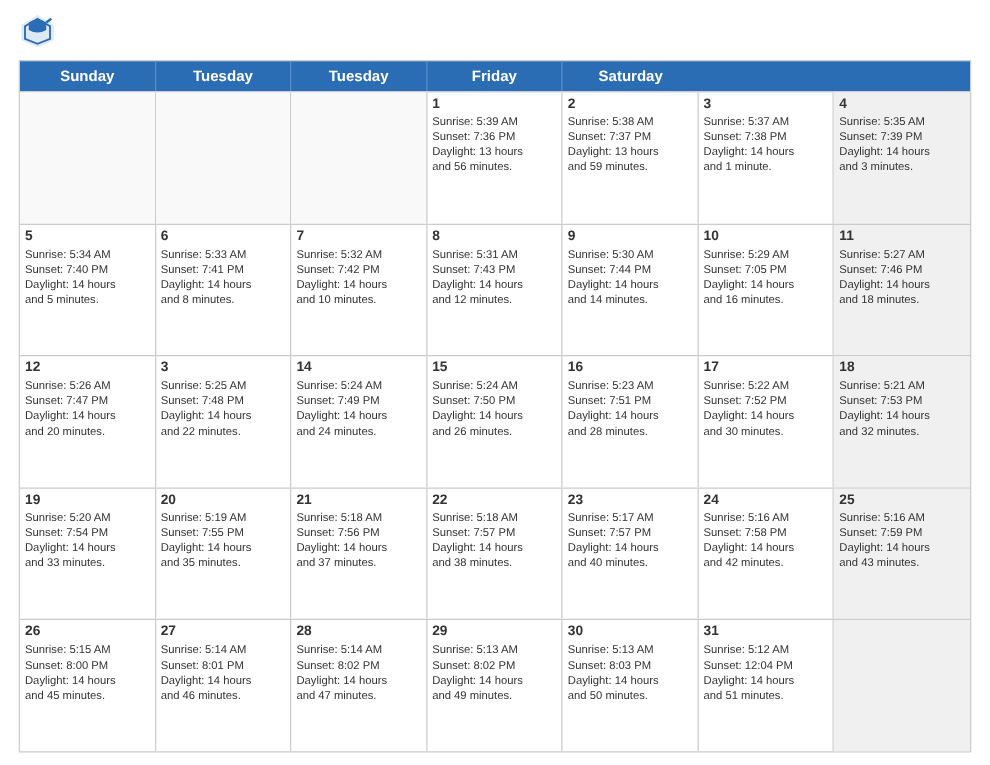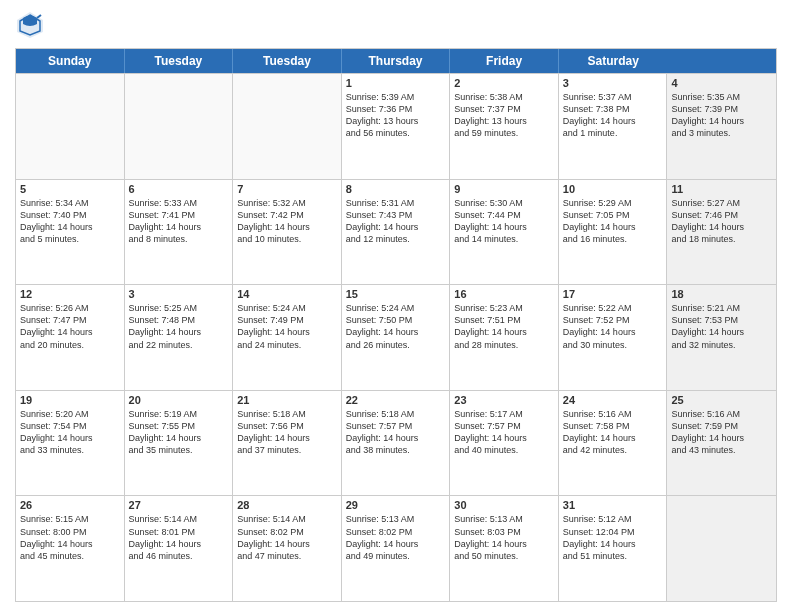--- a/index.html
+++ b/index.html
@@ -125,21 +125,20 @@
       <div class="month-title"></div>
       <div class="location"></div>
     </div>
   </div>
 
   <div class="calendar">
     <div class="cal-header">
         <div class="cal-header-cell">Sunday</div>
         <div class="cal-header-cell">Tuesday</div>
         <div class="cal-header-cell">Tuesday</div>
-        <div class="cal-header-cell">Thursday</div>
         <div class="cal-header-cell">Friday</div>
         <div class="cal-header-cell">Saturday</div>
       </div>
     <div class="cal-body">
         <div class="cal-row">
           <div class="cal-cell empty"></div>
           <div class="cal-cell empty"></div>
           <div class="cal-cell empty"></div>
           <div class="cal-cell">
             <div class="day-num">1</div>

